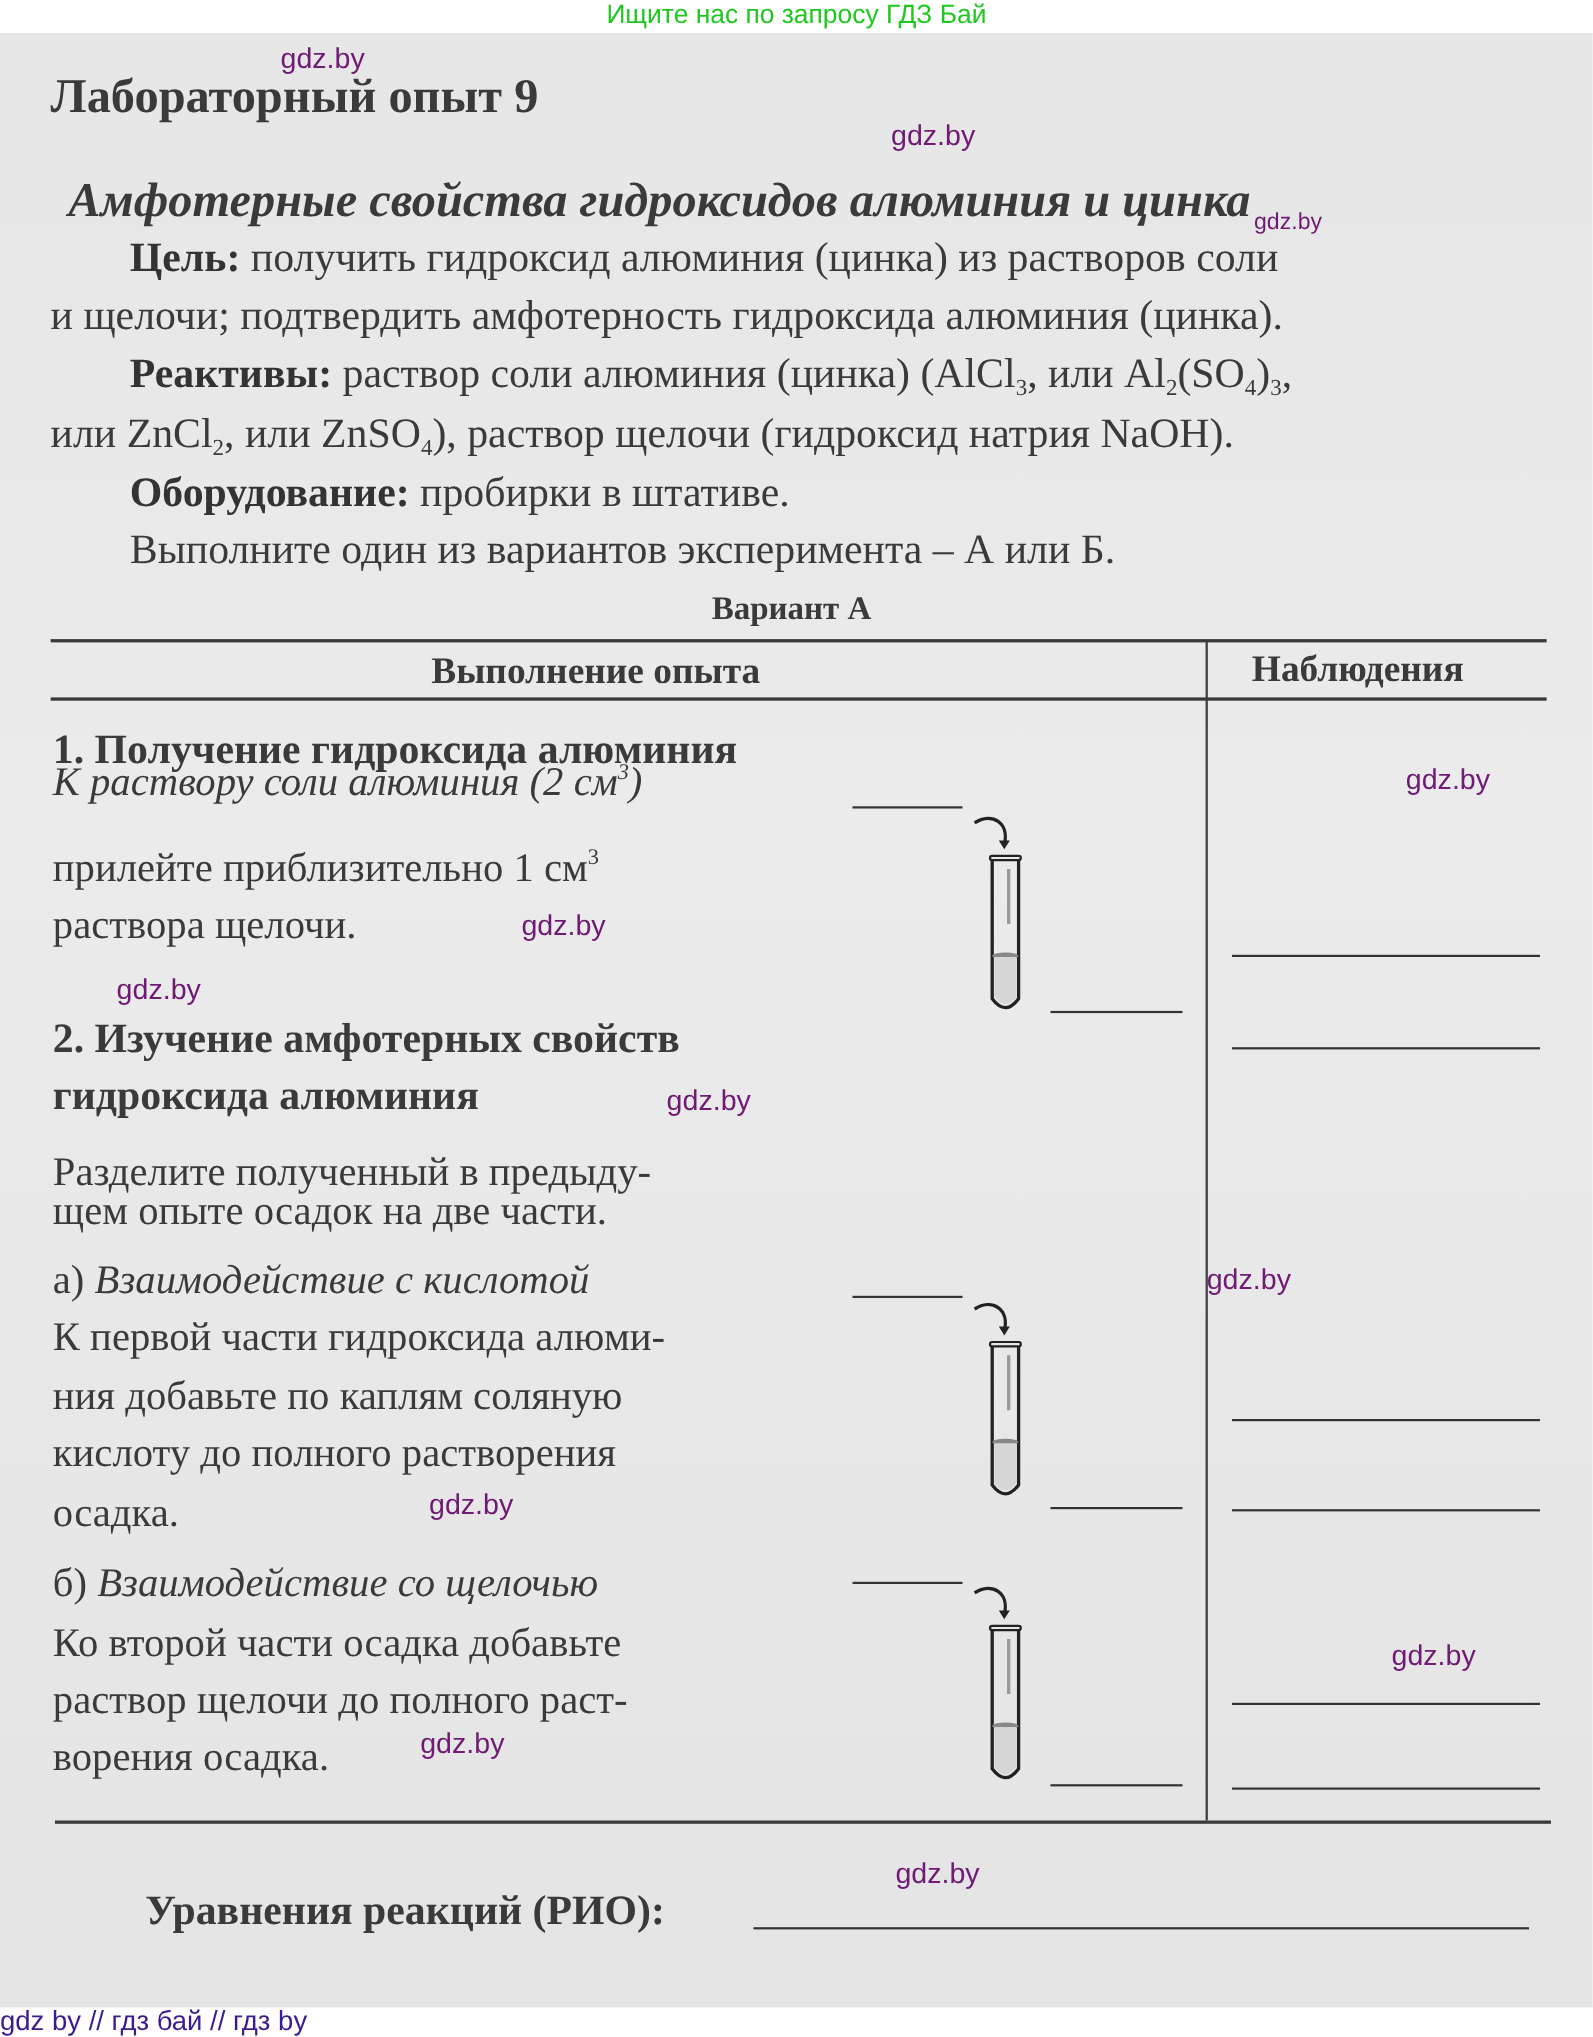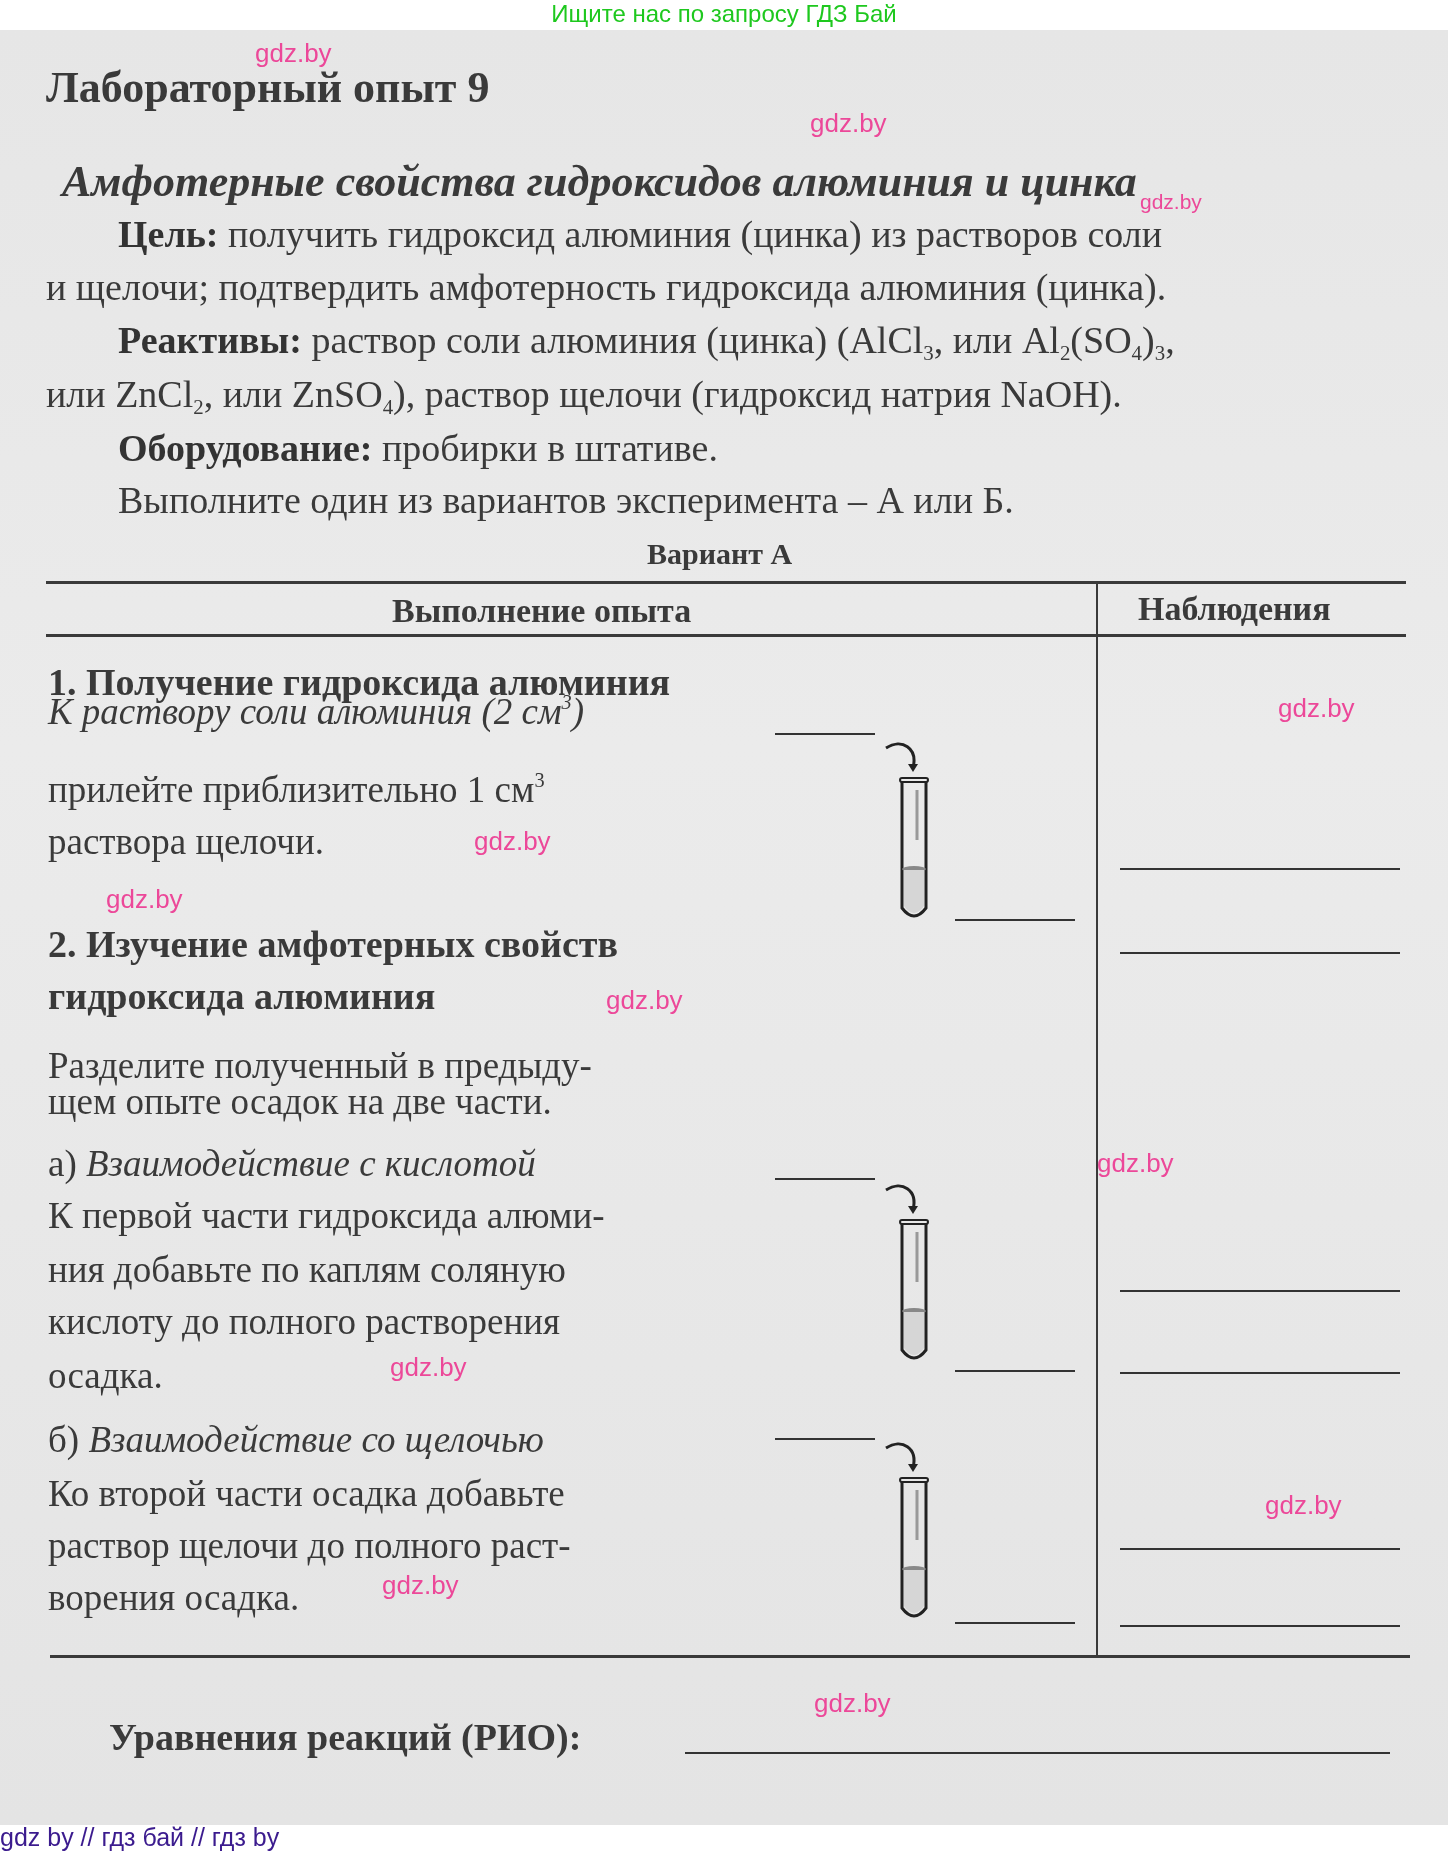--- a/index.html
+++ b/index.html
@@ -5,21 +5,21 @@
   html,body{margin:0;padding:0;}
   body{width:1448px;height:1852px;position:relative;overflow:hidden;background:#ffffff;
        font-family:"Liberation Serif","DejaVu Serif",serif;color:#3a3a3a;}
   .page{position:absolute;left:0;top:30px;width:1448px;height:1795px;
         background:linear-gradient(180deg,#e6e6e6 0%,#ebebeb 40%,#e4e4e4 100%);}
   .abs{position:absolute;white-space:nowrap;}
   .banner-top{position:absolute;top:0;left:0;width:1448px;text-align:center;
         font-family:"Liberation Sans","DejaVu Sans",sans-serif;font-size:24px;line-height:28px;color:#1ec81e;}
   .banner-bottom{position:absolute;top:1822px;left:0;width:1448px;
         font-family:"Liberation Sans","DejaVu Sans",sans-serif;font-size:25px;line-height:30px;color:#3b1b8e;}
-  .wm{position:absolute;font-family:"Liberation Sans","DejaVu Sans",sans-serif;font-size:26px;color:#ec4899;white-space:nowrap;}
+  .wm{position:absolute;font-family:"Liberation Sans","DejaVu Sans",sans-serif;font-size:26px;color:#701a75;white-space:nowrap;}
   .wm.small{font-size:21px;}
   h1{margin:0;font-size:44px;font-weight:bold;color:#3a3a3a;}
   .subtitle{font-size:44px;font-style:italic;font-weight:bold;color:#3a3a3a;margin-top:12px;}
   .para{font-size:38px;color:#3a3a3a;}
   .para b{color:#333;}
   sub{font-size:0.55em;vertical-align:-0.35em;}
   sup{font-size:0.55em;vertical-align:0.75em;line-height:0;}
   .hline{position:absolute;background:#3a3a3a;}
   .vline{position:absolute;background:#3a3a3a;}
   .blank{position:absolute;height:2px;background:#333;}
@@ -143,18 +143,18 @@
   <rect x="20" y="38" width="28" height="4" rx="2" fill="none" stroke="#222" stroke-width="2"></rect>
   <path d="M22 42 L22 168 Q34 184 46 168 L46 42" fill="none" stroke="#222" stroke-width="3"></path>
   <line x1="37" y1="50" x2="37" y2="100" stroke="#999" stroke-width="3"></line>
   <ellipse cx="34" cy="129" rx="12" ry="3" fill="#888"></ellipse>
   <path d="M24 130 L24 166 Q34 180 44 166 L44 130 Z" fill="#d6d6d6"></path>
 </svg>
 <div class="blank" style="left:955px;top:1622px;width:120px;"></div>
 <div class="blank" style="left:1120px;top:1548px;width:280px;"></div>
 <div class="blank" style="left:1120px;top:1625px;width:280px;"></div>
 
-<div class="abs" style="left:109px;top:1715px;font-size:38px;">
+<div class="abs" style="left:132px;top:1715px;font-size:38px;">
   <span style="font-weight:bold;">Уравнения реакций (РИО):</span>
 </div>
 <div class="blank" style="left:685px;top:1752px;width:705px;"></div>
 
 <div class="banner-bottom">gdz by  //  гдз бай  //  гдз by</div>
 
 </body></html>

